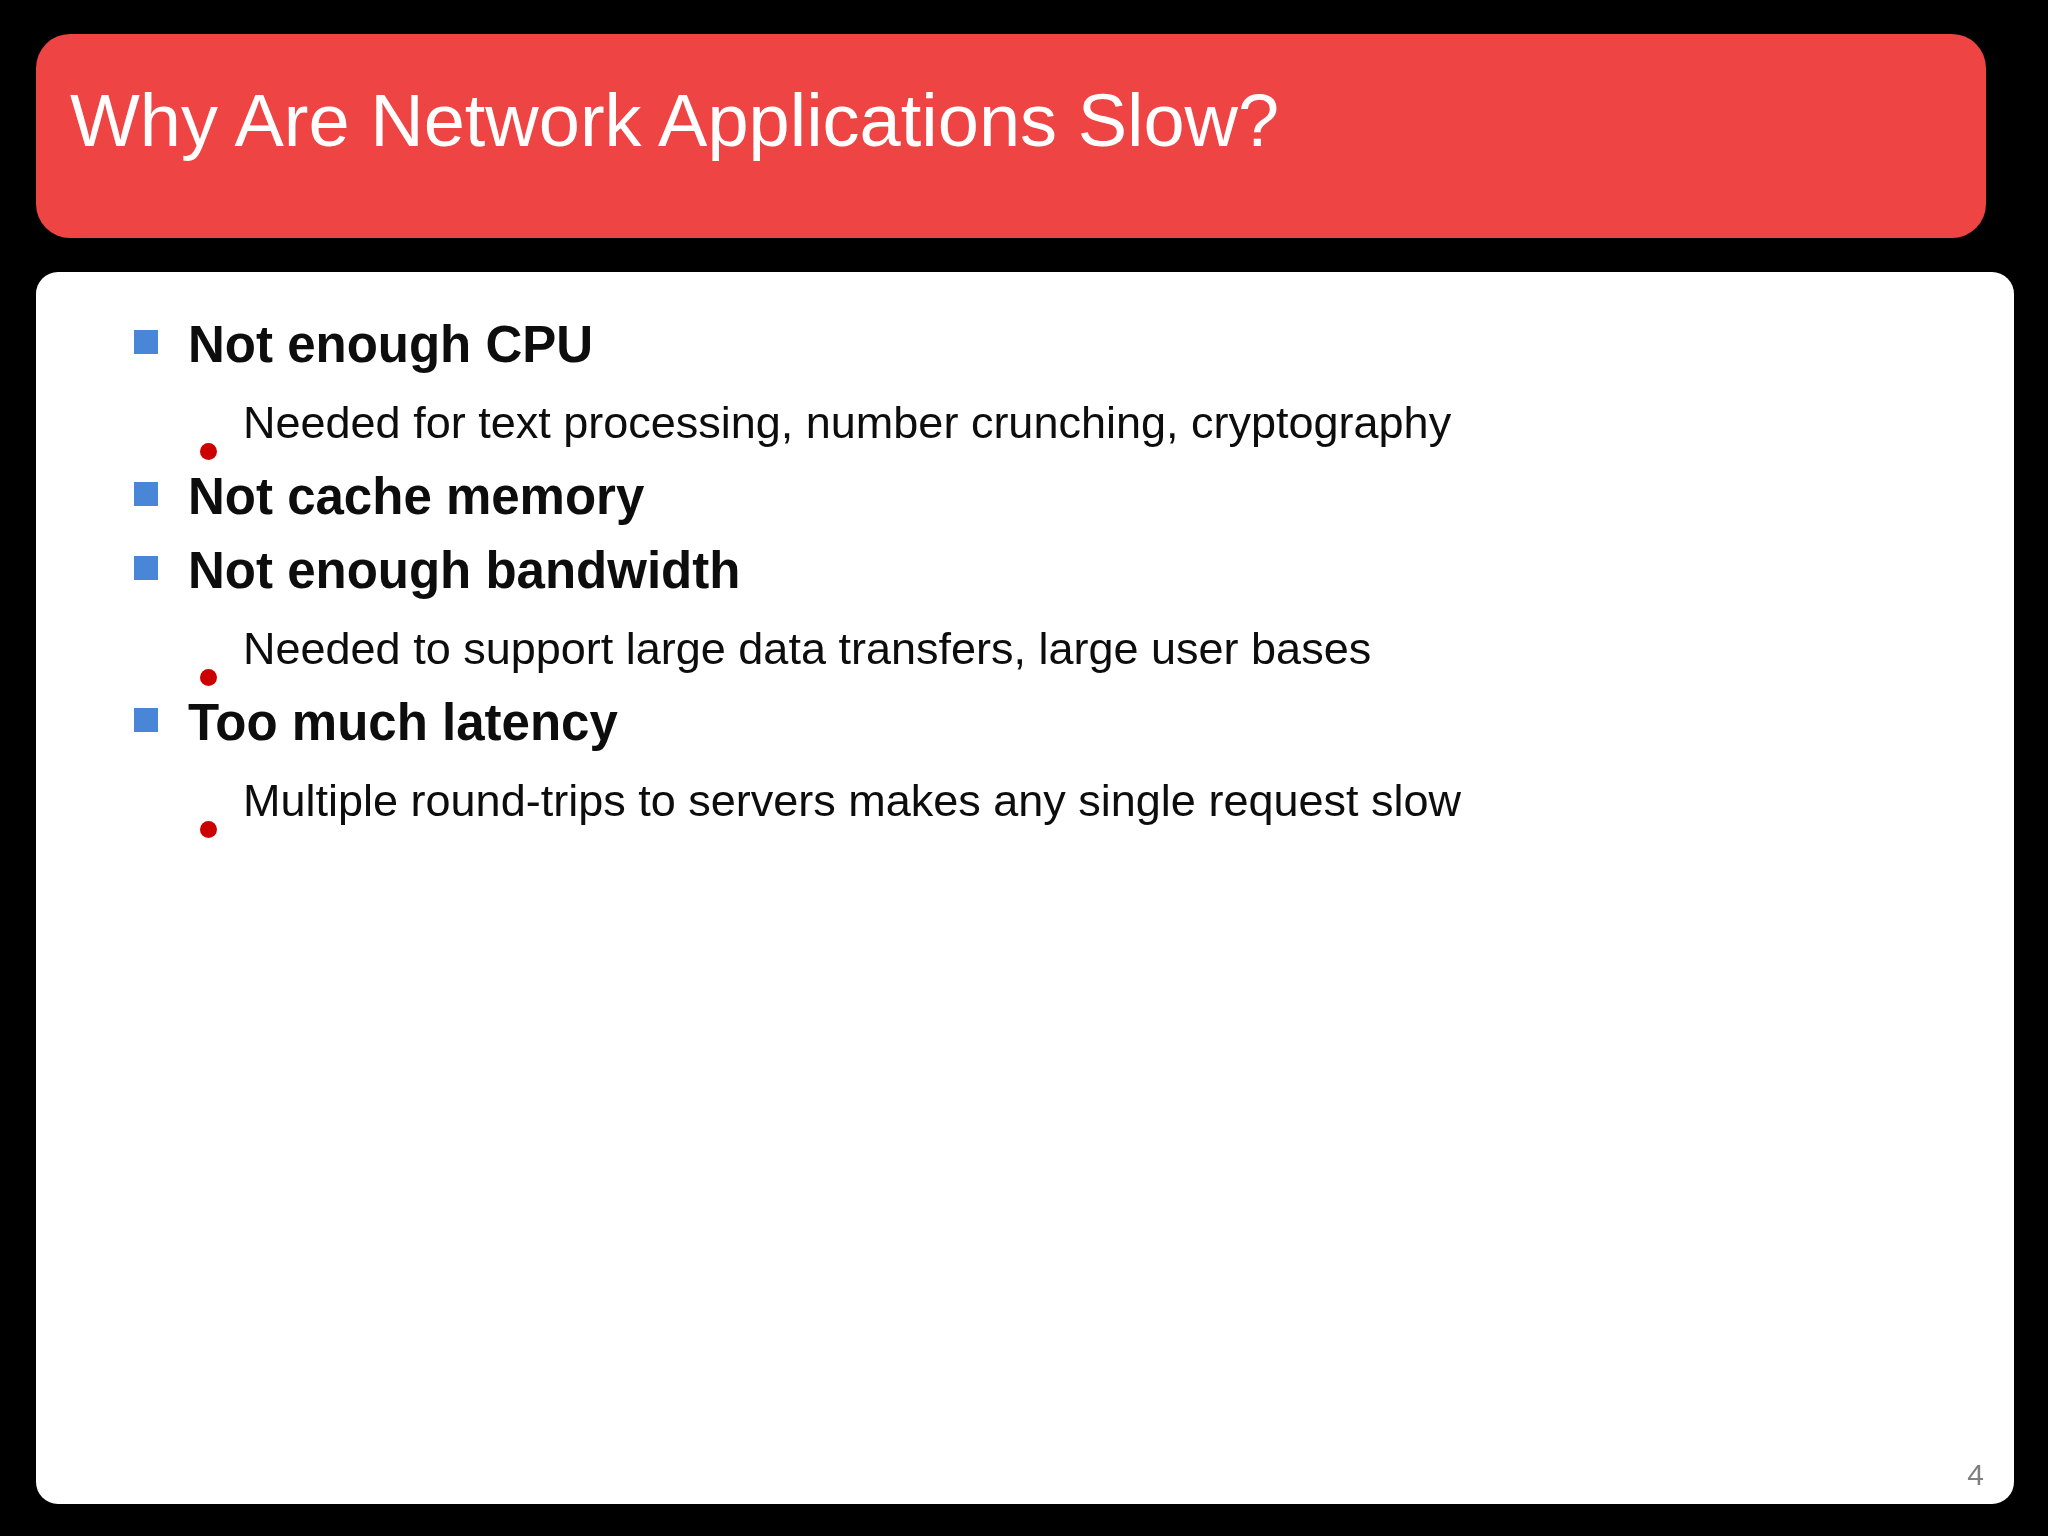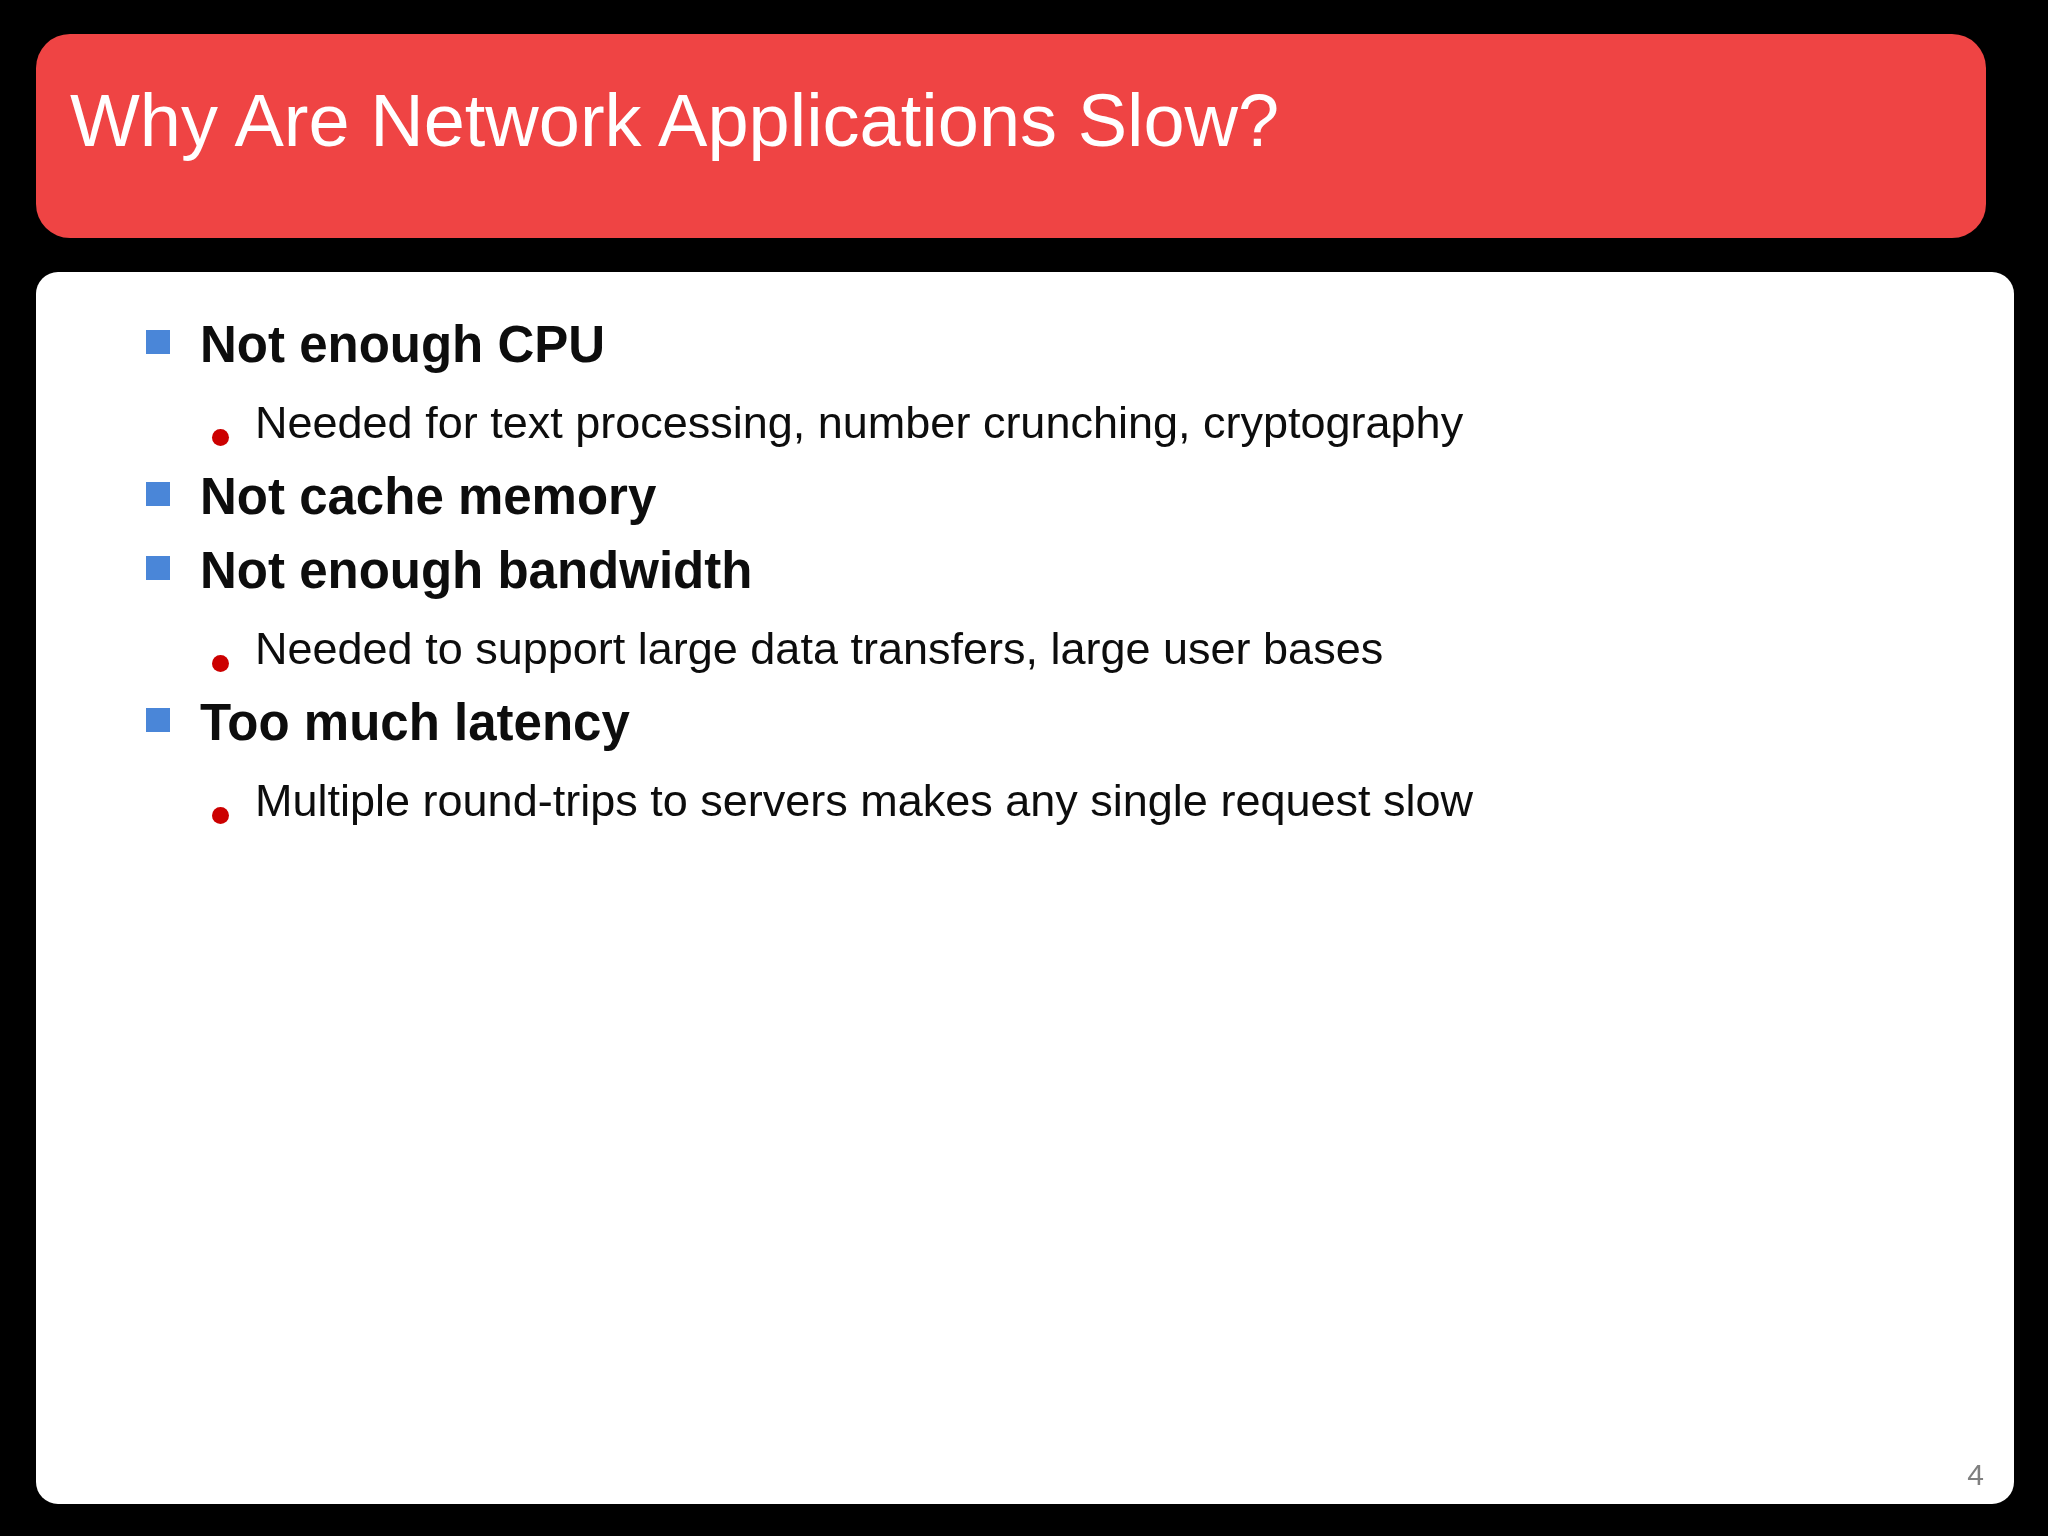--- a/index.html
+++ b/index.html
@@ -53,21 +53,21 @@
     width: 1978px;
     height: 1232px;
     background: #ffffff;
     border-radius: 22px;
     box-sizing: border-box;
     overflow: hidden;
   }
 
   #bullet-list {
     position: absolute;
-    left: 16px;
+    left: 4px;
     top: 0;
     width: 100%;
     padding: 8px;
     margin: 0;
   }
 
   .group {
     position: relative;
   }
   .group.gap-before {
@@ -95,21 +95,21 @@
     line-height: 74px;
     font-weight: bold;
     color: #0d0d0d;
     white-space: nowrap;
   }
 
   
   .lvl2 {
     position: relative;
     display: flex;
-    align-items: center;
+    align-items: flex-end;
     padding-left: 152px;
     height: 74px;
     margin-top: 4px;
   }
   .lvl2 .dot-bullet {
     width: 17px;
     height: 17px;
     border-radius: 50%;
     background: #cc0000;
     flex: 0 0 auto;

